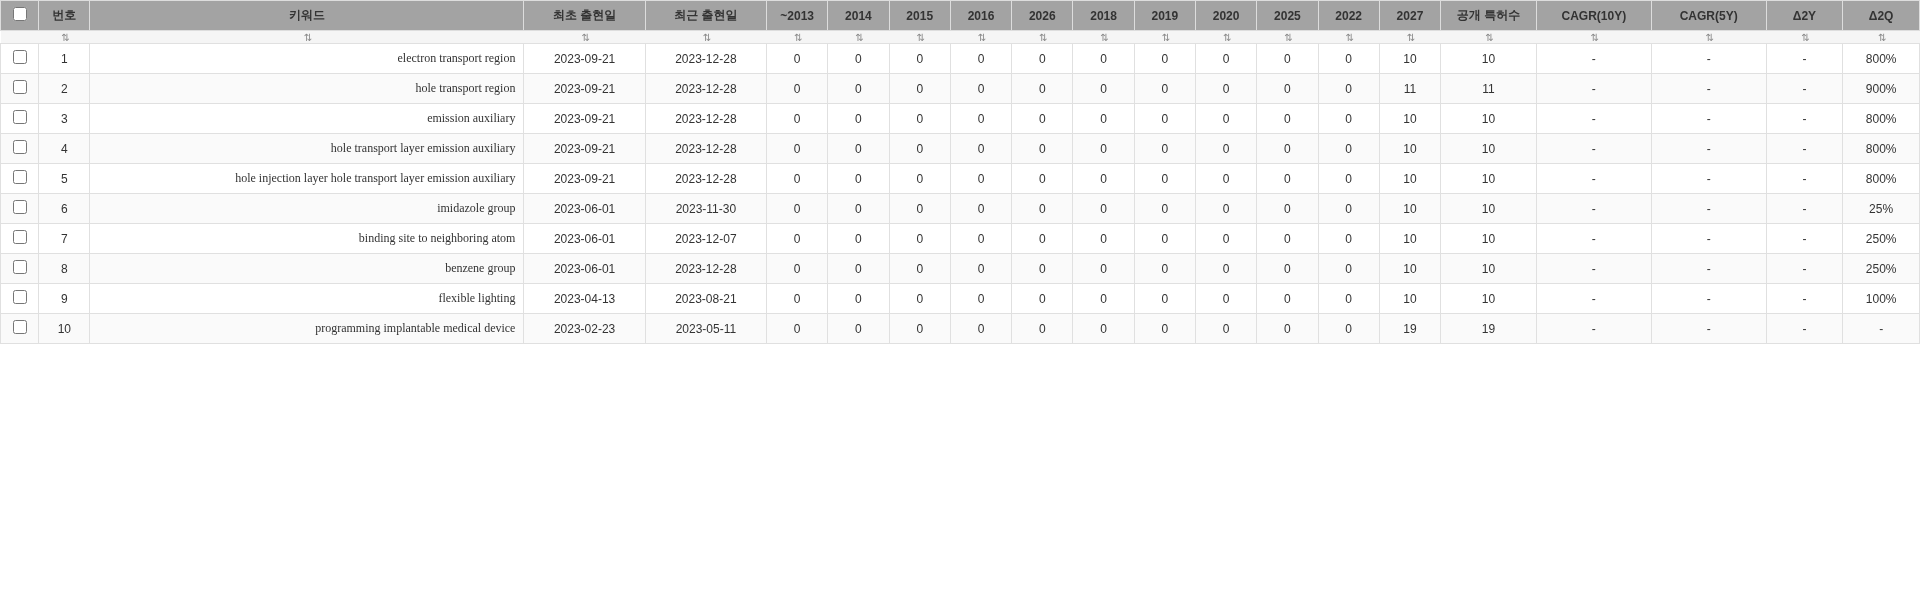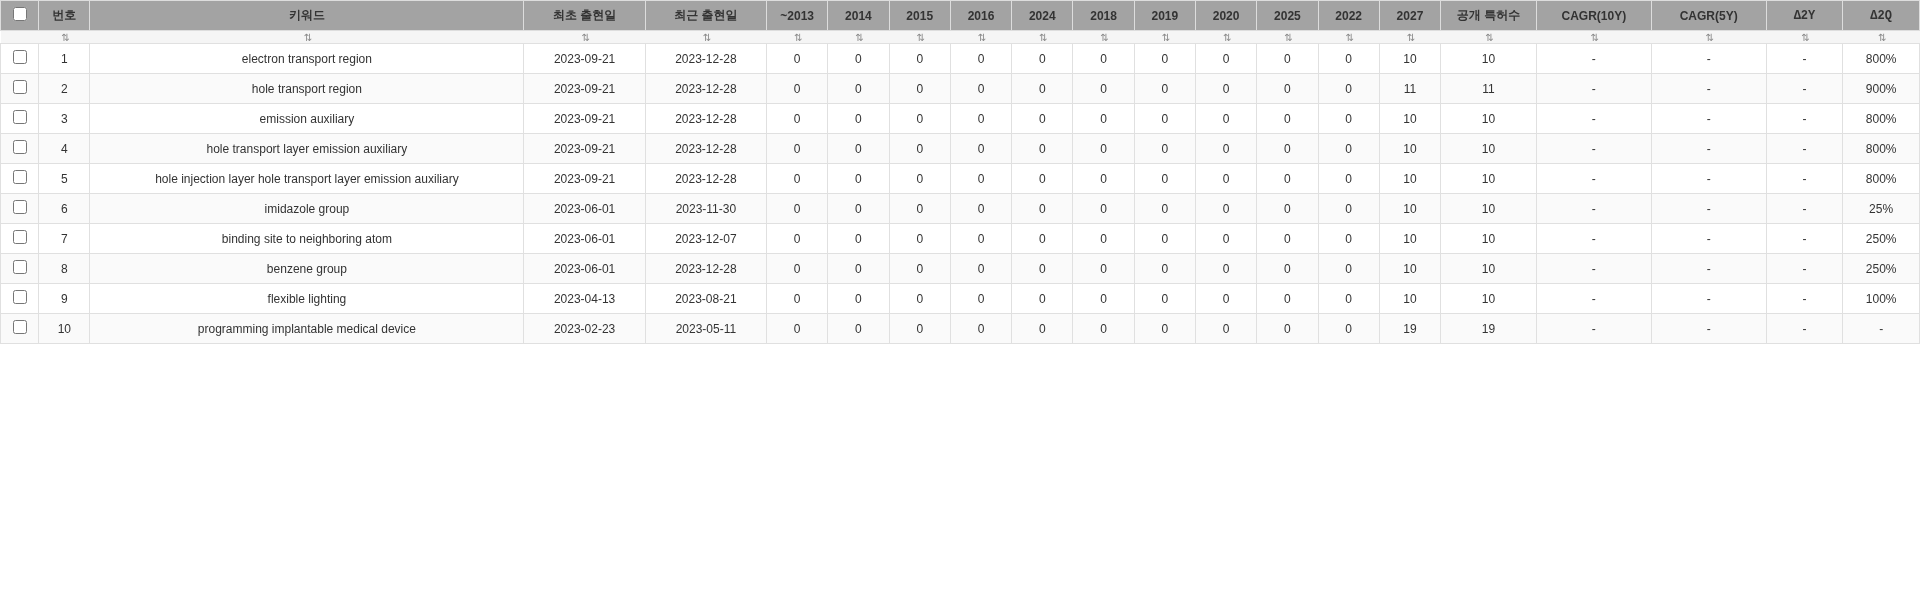--- a/index.html
+++ b/index.html
@@ -60,22 +60,23 @@
 
     tbody td {
       border: 1px solid #e0e0e0;
       padding: 6px 4px;
       text-align: center;
       font-size: 12px;
       vertical-align: middle;
     }
 
     tbody td.keyword-cell {
-      text-align: center;
+      text-align: right;
       padding: 6px 8px;
+      font-family: Liberation Serif, serif;
     }
 
     .checkbox-col {
       width: 30px;
     }
 
     .num-col {
       width: 40px;
     }
 
@@ -95,21 +96,20 @@
     .patent-col {
       width: 75px;
     }
 
     .cagr-col {
       width: 90px;
     }
 
     .delta-col {
       width: 60px;
-      font-family: Liberation Mono, monospace;
     }
 
     .sort-icon {
       display: inline-block;
       font-size: 10px;
       color: #888;
       margin-left: 2px;
     }
 
     .checkbox-cell {
@@ -144,21 +144,21 @@
           <input type="checkbox" style="">
         </th>
         <th class="num-col">번호</th>
         <th class="keyword-col">키워드</th>
         <th class="date-col">최초 출현일</th>
         <th class="date-col">최근 출현일</th>
         <th class="year-col">~2013</th>
         <th class="year-col">2014</th>
         <th class="year-col">2015</th>
         <th class="year-col">2016</th>
-        <th class="year-col">2024</th>
+        <th class="year-col">2026</th>
         <th class="year-col">2018</th>
         <th class="year-col">2019</th>
         <th class="year-col">2020</th>
         <th class="year-col">2025</th>
         <th class="year-col">2022</th>
         <th class="year-col">2027</th>
         <th class="patent-col">공개 특허수</th>
         <th class="cagr-col">CAGR(10Y)</th>
         <th class="cagr-col">CAGR(5Y)</th>
         <th class="delta-col">Δ2Y</th>

